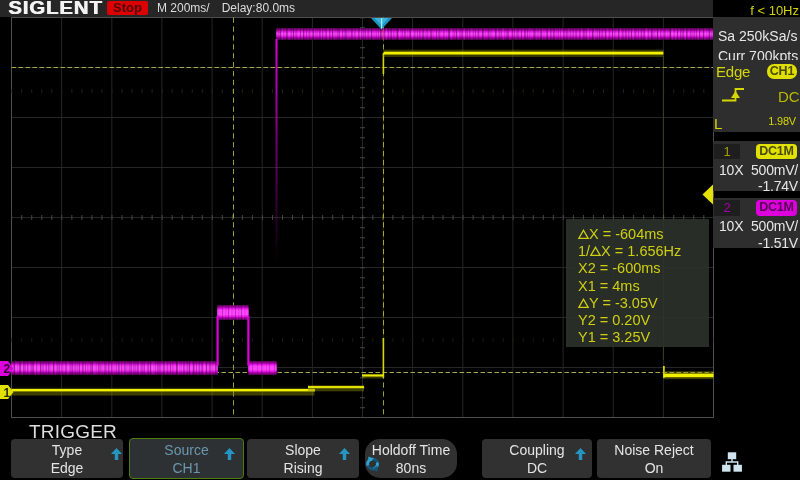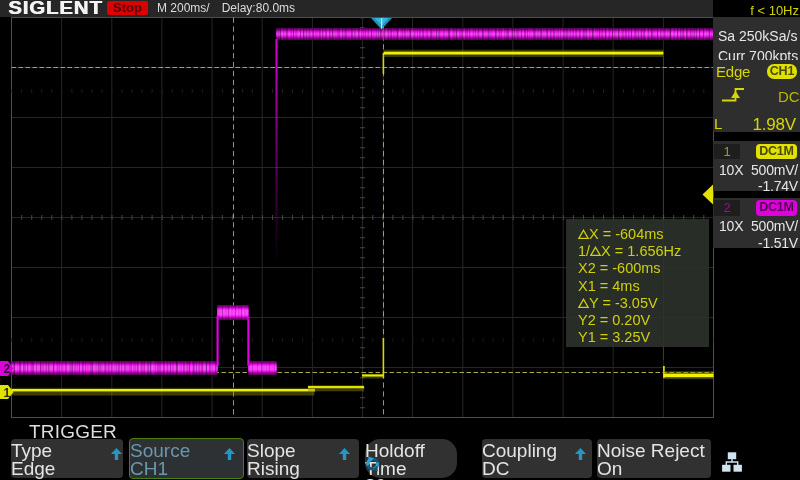--- a/index.html
+++ b/index.html
@@ -21,21 +21,21 @@
   #acq div{padding-left:5px;line-height:19.5px;white-space:nowrap;letter-spacing:0;}
   #trigbox{top:60px;height:72px;}
   .ytxt{color:#d6d600;}
   .chip{position:absolute;text-align:center;font-size:12.5px;font-weight:bold;}
   #measure{left:566px;top:219px;width:143px;height:128px;
         background:rgba(44,50,44,0.9);color:#cfcf10;font-size:14.5px;
         padding:7px 0 0 12px;box-sizing:border-box;line-height:17.2px;}
   
   #trglabel{left:29px;top:420.5px;color:#dedede;font-size:19px;letter-spacing:0.2px;}
   .mbtn{top:439px;height:35.5px;background:#313131;border-radius:4px;
-        color:#e4e4e4;font-size:19px;line-height:17.5px;
+        color:#e4e4e4;font-size:14px;text-align:center;line-height:17.5px;
         padding-top:3px;box-sizing:content-box;}
   .mbtn.sel{background:#2d3134;border:1px solid #4d7c0f;color:#6b97ad;
         margin:-1px 0 0 -1px;}
 </style></head>
 <body>
 <div class="abs" id="topbar"></div>
 <div class="abs" id="logo">SIGLENT</div>
 <div class="abs" id="stopbox">Stop</div>
 <div class="abs" id="tbinfo">M 200ms/<span style="display:inline-block;width:12px"></span>Delay:80.0ms</div>
 <div class="abs" id="freq">f &lt; 10Hz</div>
@@ -169,21 +169,21 @@
   </div>
 <div class="abs sbox" id="trigbox">
   <div class="abs ytxt" style="left:3px;top:3px;font-size:15px;">Edge</div>
   <div class="abs chip" style="left:54px;top:3.5px;width:30px;height:15px;background:#e0e000;border-radius:7px;color:#4a4a00;line-height:15px;">CH1</div>
   <svg class="abs" style="left:7px;top:26px" width="26" height="17" viewBox="0 0 26 17">
     <path d="M2 14.5 H15.5 V3 H24" fill="none" stroke="#d6d600" stroke-width="1.8"></path>
     <polygon points="11,12 20,12 15.5,5" fill="#d6d600"></polygon>
   </svg>
   <div class="abs" style="left:65px;top:28px;color:#b9b900;font-size:15px;">DC</div>
   <div class="abs ytxt" style="left:1px;top:55px;font-size:15px;">L</div>
-  <div class="abs ytxt" style="right:4px;top:55px;font-size:17px;">1.98V</div>
+  <div class="abs ytxt" style="right:4px;top:55px;font-size:11px;">1.98V</div>
 </div>
 <div class="abs sbox" style="top:141px;height:50px;">
   <div class="abs" style="left:1px;top:2.5px;width:26px;height:15.5px;background:#1e1e1e;color:#a89c00;font-size:13px;text-align:center;line-height:15px;">1</div>
   <div class="abs chip" style="left:43px;top:2.5px;width:41px;height:15.5px;background:#e2e200;border-radius:4px;color:#4a4a00;line-height:15.5px;">DC1M</div>
   <div class="abs" style="left:6px;top:20.5px;">10X</div>
   <div class="abs" style="left:38px;top:20.5px;">500mV/</div>
   <div class="abs" style="right:2px;top:37px;">-1.74V</div>
 </div>
 <div class="abs sbox" style="top:197.5px;height:50px;">
   <div class="abs" style="left:1px;top:2.5px;width:26px;height:15.5px;background:#1e1e1e;color:#a800a8;font-size:13px;text-align:center;line-height:15px;">2</div>

